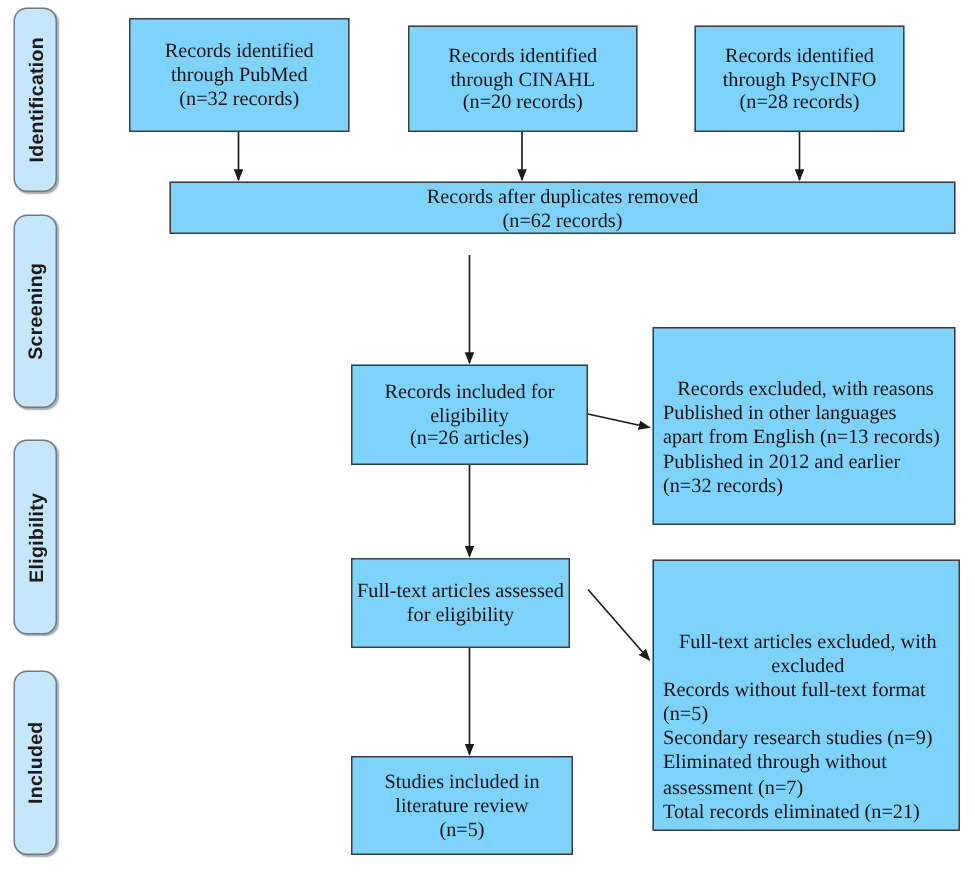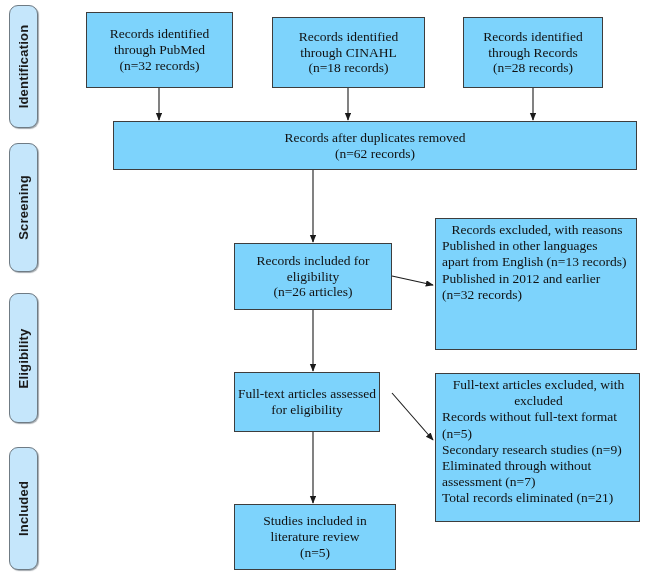--- a/index.html
+++ b/index.html
@@ -55,21 +55,21 @@
   .fbox.center {
     text-align: center;
     align-items: center;
   }
   .fbox.left {
     text-align: left;
     align-items: flex-start;
     justify-content: flex-start;
   }
   .fbox .ln { display: block; width: 100%; }
-  .fbox.left { padding: 3px 4px 4px 6px; }
+  .fbox.left { padding: 3px 4px 4px 6px; justify-content: flex-end; }
   .fbox.left .ln { line-height: 1.2; }
   .ln.ctr { text-align: center; }
   .ln.gap { height: 13px; }
 
   
   #wires {
     position: absolute;
     left: 0; top: 0;
     width: 650px; height: 584px;
     pointer-events: none;
@@ -122,30 +122,30 @@
 
   <div class="fbox center" style="left:86px; top:12px; width:147px; height:76px;">
     <span class="ln">Records identified</span>
     <span class="ln">through PubMed</span>
     <span class="ln">(n=32 records)</span>
   </div>
 
   <div class="fbox center" style="left:272px; top:17px; width:153px; height:71px;">
     <span class="ln">Records identified</span>
     <span class="ln">through CINAHL</span>
-    <span class="ln">(n=18 records)</span>
+    <span class="ln">(n=20 records)</span>
   </div>
 
   <div class="fbox center" style="left:463px; top:17px; width:140px; height:71px;">
     <span class="ln">Records identified</span>
-    <span class="ln">through Records</span>
+    <span class="ln">through PsycINFO</span>
     <span class="ln">(n=28 records)</span>
   </div>
 
-  <div class="fbox center" style="left:113px; top:121px; width:524px; height:49px;">
+  <div class="fbox center" style="left:113px; top:121px; width:524px; height:35px;">
     <span class="ln">Records after duplicates removed</span>
     <span class="ln">(n=62 records)</span>
   </div>
 
   <div class="fbox center" style="left:234px; top:243px; width:158px; height:67px;">
     <span class="ln">Records included for</span>
     <span class="ln">eligibility</span>
     <span class="ln">(n=26 articles)</span>
   </div>
 
@@ -156,30 +156,30 @@
     <span class="ln">Published in 2012 and earlier</span>
     <span class="ln">(n=32 records)</span>
     <span class="ln gap"></span>
   </div>
 
   <div class="fbox center" style="left:234px; top:372px; width:146px; height:60px;">
     <span class="ln">Full-text articles assessed</span>
     <span class="ln">for eligibility</span>
   </div>
 
-  <div class="fbox left" style="left:435px; top:373px; width:205px; height:149px;">
+  <div class="fbox left" style="left:435px; top:373px; width:205px; height:181px;">
     <span class="ln ctr">Full-text articles excluded, with</span>
     <span class="ln ctr">excluded</span>
     <span class="ln">Records without full-text format</span>
     <span class="ln">(n=5)</span>
     <span class="ln">Secondary research studies (n=9)</span>
     <span class="ln">Eliminated through without</span>
     <span class="ln">assessment (n=7)</span>
     <span class="ln">Total records eliminated (n=21)</span>
   </div>
 
-  <div class="fbox center" style="left:234px; top:504px; width:162px; height:66px;">
+  <div class="fbox center" style="left:234px; top:504px; width:148px; height:66px;">
     <span class="ln">Studies included in</span>
     <span class="ln">literature review</span>
     <span class="ln">(n=5)</span>
   </div>
 
 </div>
 
 </body></html>

